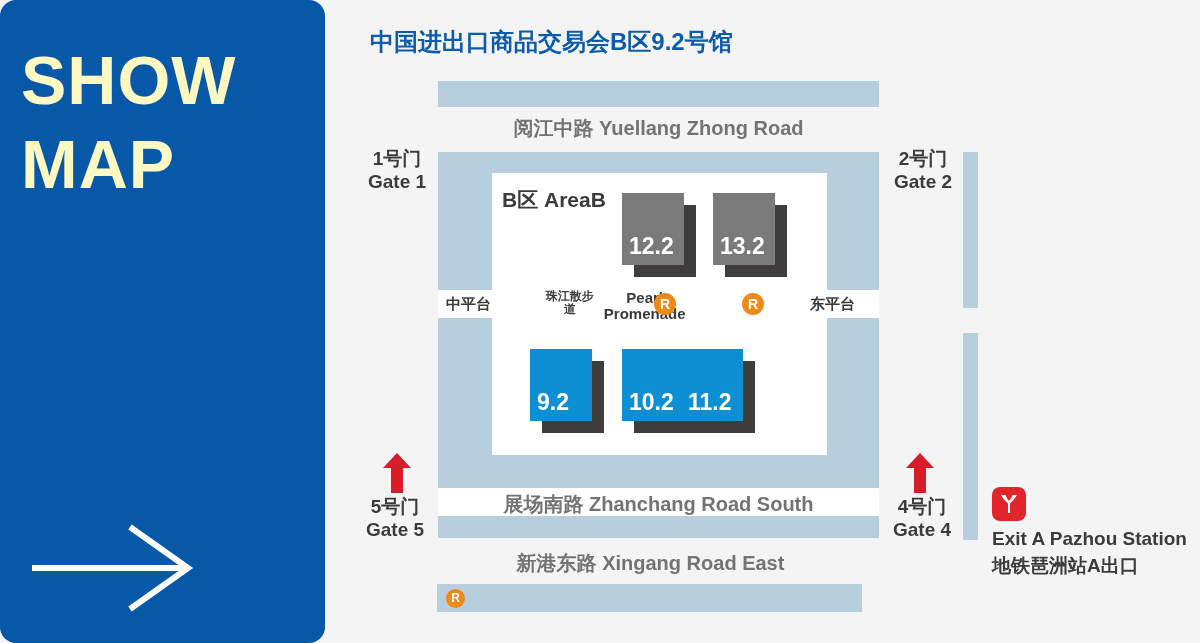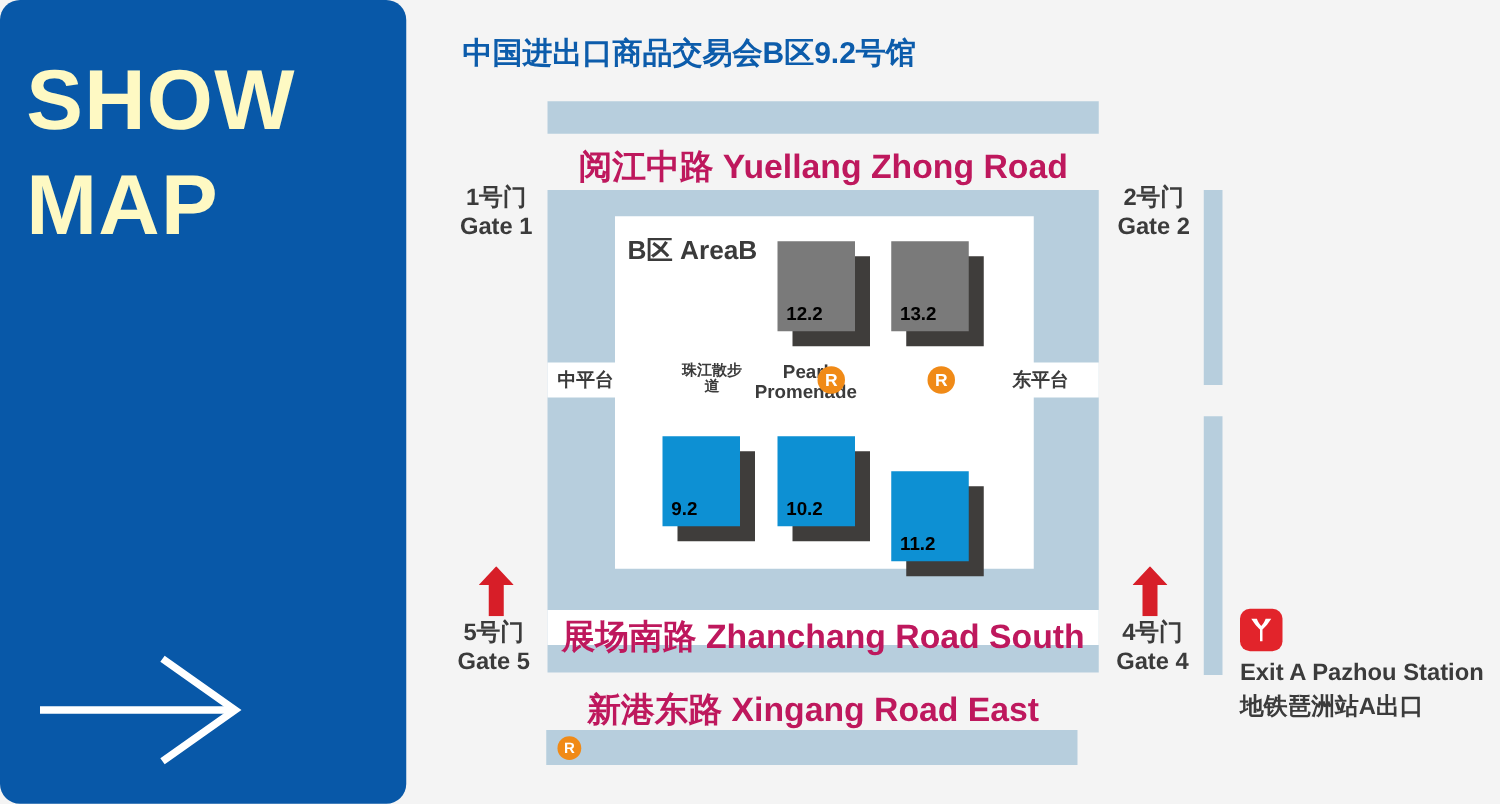--- a/index.html
+++ b/index.html
@@ -19,35 +19,35 @@
     position:absolute;left:21px;top:38px;
     font-size:68px;font-weight:bold;color:#fef9c3;
     line-height:1.24;letter-spacing:1px;white-space:pre-line;
   }
   .panel-arrow{position:absolute;left:30px;top:524px;}
   
   .map-title{
     left:370px;top:26px;font-size:24px;font-weight:bold;color:#0c5cab;white-space:nowrap;
   }
   .road-label{
-    font-size:27px;font-weight:bold;color:#be185d;text-align:center;white-space:nowrap;
+    font-size:20px;font-weight:bold;color:#737373;text-align:center;white-space:nowrap;
   }
   
   .lb{background:#b7cedd;}
   .white{background:#ffffff;}
   
   .hall{
     position:absolute;width:62px;height:72px;
     box-shadow:12px 12px 0 0 #3f3d3b;
   }
   .hall.gray{background:#7a7a7a;}
   .hall.blue{background:#0d90d3;}
   .hall .hall-label{
     position:absolute;left:7px;bottom:5px;
-    color:#000000;font-size:15px;font-weight:bold;
+    color:#ffffff;font-size:23px;font-weight:bold;
   }
   
   .gate{
     position:absolute;width:90px;
     font-size:19px;font-weight:bold;text-align:center;line-height:23px;
   }
   
   .strip-label{font-size:15px;font-weight:bold;display:flex;align-items:center;}
   .prom-center{
     text-align:center;font-weight:bold;line-height:1.05;
@@ -116,21 +116,21 @@
 <div class="rdot abs" style="left:654px;top:293px;">R</div>
 <div class="rdot abs" style="left:742px;top:293px;">R</div>
 <div class="abs strip-label" style="left:810px;top:290px;height:28px;">东平台</div>
 
 <div class="hall blue" style="left:530px;top:349px;">
   <span class="hall-label">9.2</span>
 </div>
 <div class="hall blue" style="left:622px;top:349px;">
   <span class="hall-label">10.2</span>
 </div>
-<div class="hall blue" style="left:713px;top:349px;margin-top:28px;">
+<div class="hall blue" style="left:681px;top:349px;">
   <span class="hall-label">11.2</span>
 </div>
 
 <div class="abs white" style="left:438px;top:488px;width:441px;height:28px;"></div>
 <div class="abs road-label" style="left:438px;top:491px;width:441px;">展场南路  Zhanchang Road South</div>
 
 <div class="gate" style="left:352px;top:147px;">
   <div>1号门</div>
   <div>Gate 1</div>
 </div>

